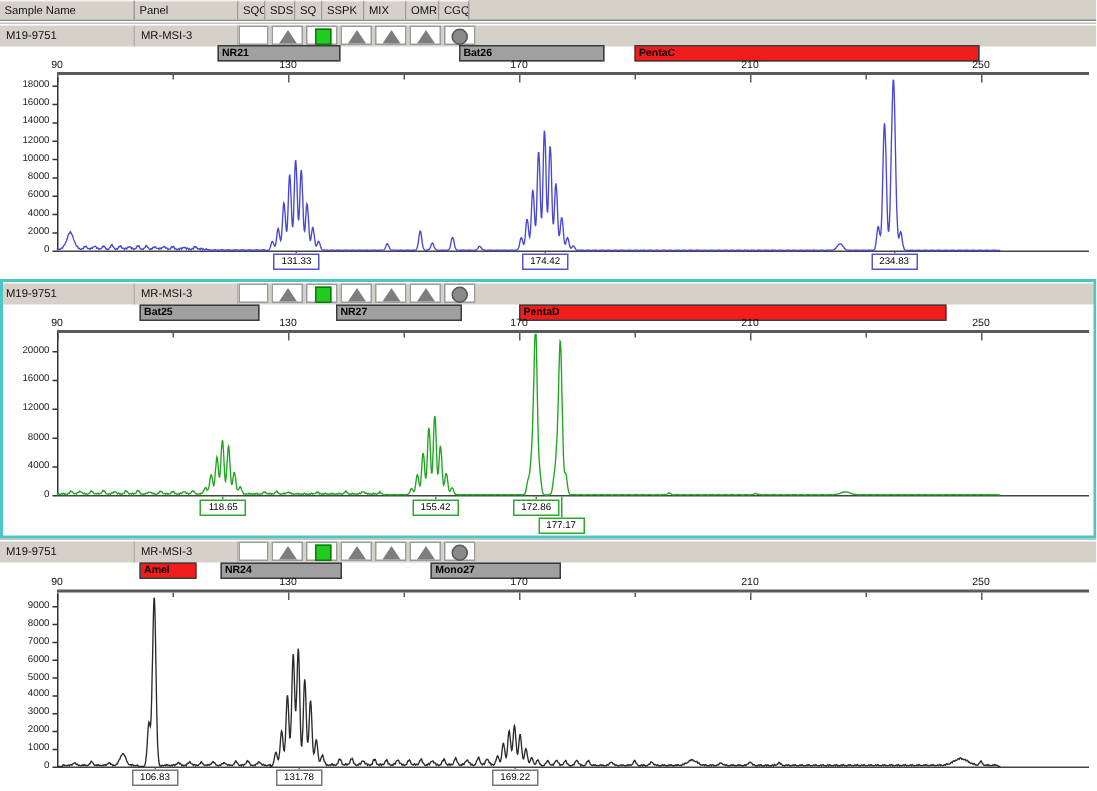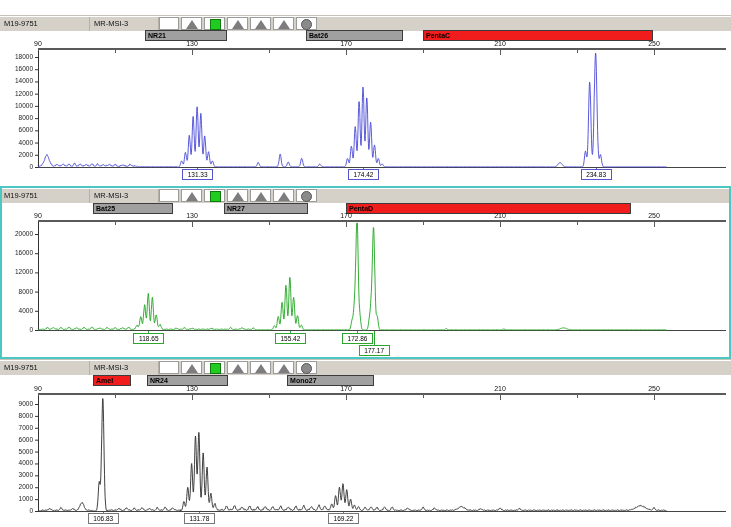--- a/index.html
+++ b/index.html
@@ -25,20 +25,31 @@
   .rnum{font-size:7px;color:#111;text-align:center;width:24px;}
   .ylab{font-size:6.5px;color:#222;text-align:right;width:33px;}
   .pklab{height:9px;background:#fff;font-size:6.5px;line-height:9px;text-align:center;color:#000;box-sizing:content-box;}
   .line{background:#5a5a5a;}
   svg{display:block;}
 </style>
 </head>
 <body>
 
 <div id="screen">
+  <div id="table-header" class="abs hdrrow" style="left:0;top:0;width:731px;height:13px;">
+      <div class="abs hcell" style="left:0px;top:0;width:90px;height:13px;">Sample Name</div>
+      <div class="abs hcell" style="left:90px;top:0;width:69px;height:13px;">Panel</div>
+      <div class="abs hcell" style="left:159px;top:0;width:18px;height:13px;">SQO</div>
+      <div class="abs hcell" style="left:177px;top:0;width:20px;height:13px;">SDS</div>
+      <div class="abs hcell" style="left:197px;top:0;width:18px;height:13px;">SQ</div>
+      <div class="abs hcell" style="left:215px;top:0;width:28px;height:13px;">SSPK</div>
+      <div class="abs hcell" style="left:243px;top:0;width:28px;height:13px;">MIX</div>
+      <div class="abs hcell" style="left:271px;top:0;width:22px;height:13px;">OMR</div>
+      <div class="abs hcell" style="left:293px;top:0;width:20px;height:13px;">CGQ</div>
+    </div>
   <div id="panels" class="abs" style="left:0;top:0;width:731px;height:527px;">
       <div class="abs" style="left:0;top:15px;width:731px;height:1px;background:#c7c3bb;"></div>
       <div class="abs srow" style="left:0;top:17px;width:731px;height:14px;">
         <div class="abs scell" style="left:0;top:0;width:90px;height:14px;">M19-9751</div>
         <div class="abs scell" style="left:90px;top:0;width:69px;height:14px;">MR-MSI-3</div>
         <div class="abs iconcell" style="left:159px;top:0;width:20px;height:13px;"></div>
         <div class="abs iconcell" style="left:181px;top:0;width:21px;height:13px;">
           <div class="tri"></div>
         </div>
         <div class="abs iconcell" style="left:204px;top:0;width:21px;height:13px;">

